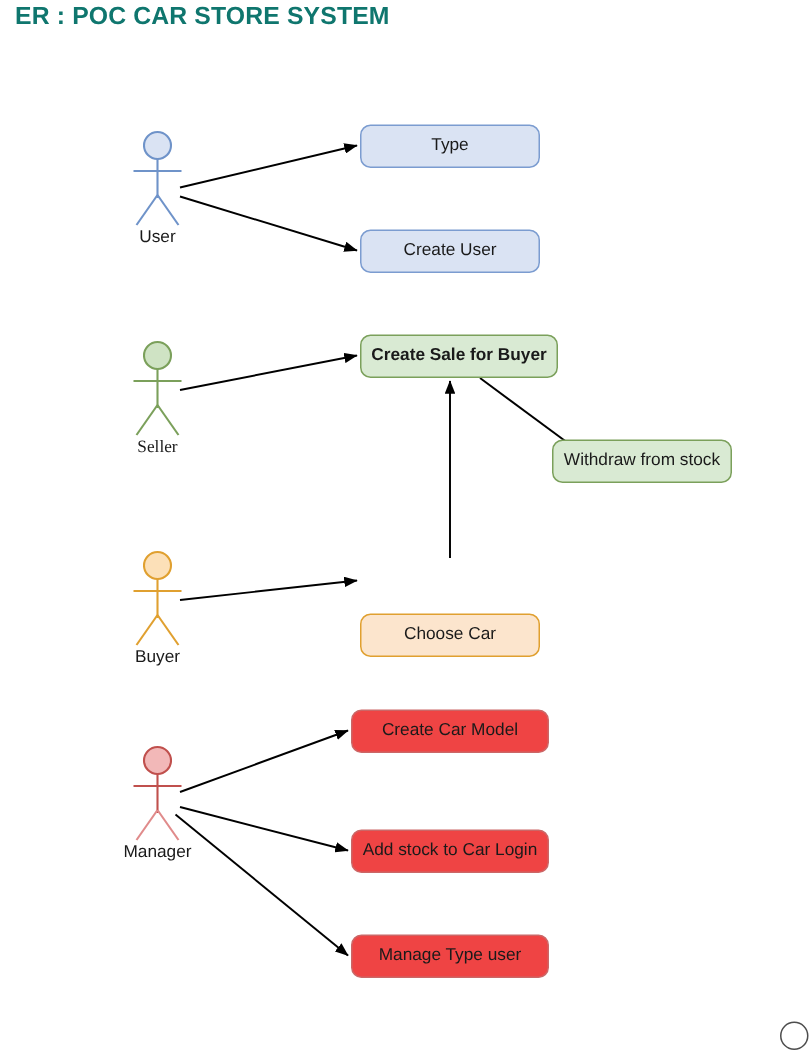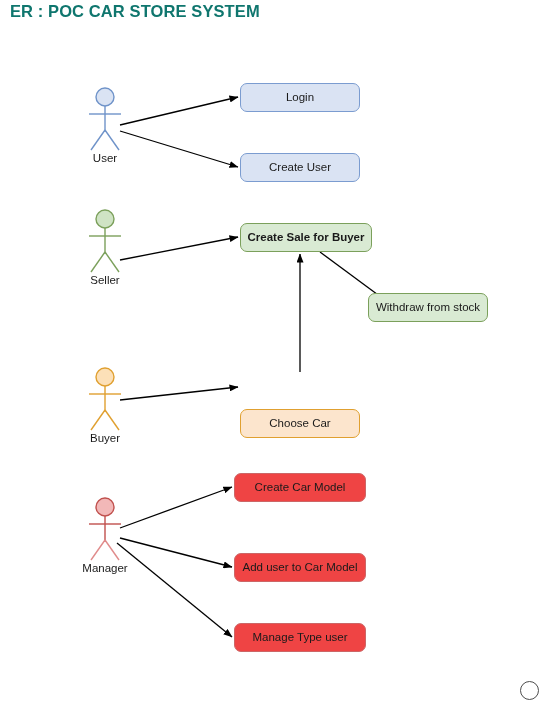--- a/index.html
+++ b/index.html
@@ -114,21 +114,21 @@
   <svg width="56" height="70" viewBox="0 0 56 70">
     <circle cx="28" cy="11" r="9" fill="#dae3f3" stroke="#6f93c9" stroke-width="1.4"></circle>
     <line x1="28" y1="20" x2="28" y2="46" stroke="#6f93c9" stroke-width="1.4"></line>
     <line x1="12" y1="28" x2="44" y2="28" stroke="#6f93c9" stroke-width="1.4"></line>
     <line x1="28" y1="44" x2="14" y2="64" stroke="#6f93c9" stroke-width="1.4"></line>
     <line x1="28" y1="44" x2="42" y2="64" stroke="#6f93c9" stroke-width="1.4"></line>
   </svg>
   <div class="actor-label">User</div>
 </div>
 
-<div class="actor" style="left:77px; top:208px;">
+<div class="actor" style="left:77px; top:226px;font-family:Liberation Serif, serif;">
   <svg width="56" height="70" viewBox="0 0 56 70">
     <circle cx="28" cy="11" r="9" fill="#cfe3c4" stroke="#7ba05b" stroke-width="1.4"></circle>
     <line x1="28" y1="20" x2="28" y2="46" stroke="#7ba05b" stroke-width="1.4"></line>
     <line x1="12" y1="28" x2="44" y2="28" stroke="#7ba05b" stroke-width="1.4"></line>
     <line x1="28" y1="44" x2="14" y2="64" stroke="#7ba05b" stroke-width="1.4"></line>
     <line x1="28" y1="44" x2="42" y2="64" stroke="#7ba05b" stroke-width="1.4"></line>
   </svg>
   <div class="actor-label">Seller</div>
 </div>
 
@@ -148,21 +148,21 @@
     <circle cx="28" cy="11" r="9" fill="#f2b8b8" stroke="#c0504d" stroke-width="1.4"></circle>
     <line x1="28" y1="20" x2="28" y2="46" stroke="#c0504d" stroke-width="1.4"></line>
     <line x1="12" y1="28" x2="44" y2="28" stroke="#c0504d" stroke-width="1.4"></line>
     <line x1="28" y1="44" x2="14" y2="64" stroke="#e08b8b" stroke-width="1.4"></line>
     <line x1="28" y1="44" x2="42" y2="64" stroke="#e08b8b" stroke-width="1.4"></line>
   </svg>
   <div class="actor-label">Manager</div>
 </div>
 
 <div class="usecase uc-blue" style="left:240px; top:83px; width:120px; height:29px;">
-  <span>Login</span>
+  <span>Type</span>
 </div>
 
 <div class="usecase uc-blue" style="left:240px; top:153px; width:120px; height:29px;">
   <span>Create User</span>
 </div>
 
 <div class="usecase uc-green" style="left:240px; top:223px; width:132px; height:29px;font-weight:bold;">
   <span>Create Sale for Buyer</span>
 </div>
 
@@ -172,20 +172,20 @@
 
 <div class="usecase uc-orange" style="left:240px; top:373px; width:120px; height:29px;">
   <span>Choose Car</span>
 </div>
 
 <div class="usecase uc-red" style="left:234px; top:473px; width:132px; height:29px;">
   <span>Create Car Model</span>
 </div>
 
 <div class="usecase uc-red" style="left:234px; top:553px; width:132px; height:29px;">
-  <span>Add user to Car Model</span>
+  <span>Add stock to Car Login</span>
 </div>
 
 <div class="usecase uc-red" style="left:234px; top:623px; width:132px; height:29px;">
   <span>Manage Type user</span>
 </div>
 
 <div id="corner-circle"></div>
 
 </body></html>

